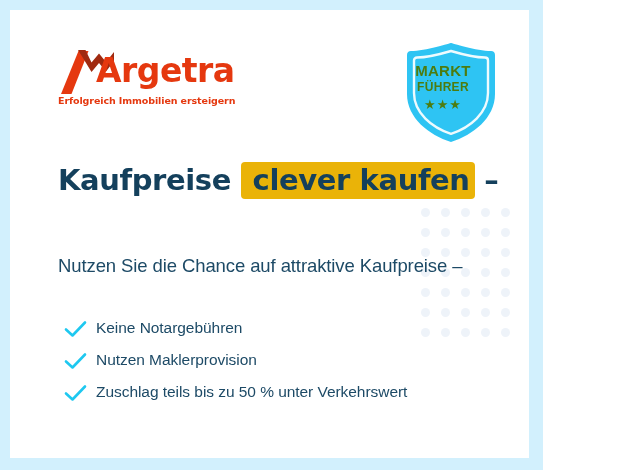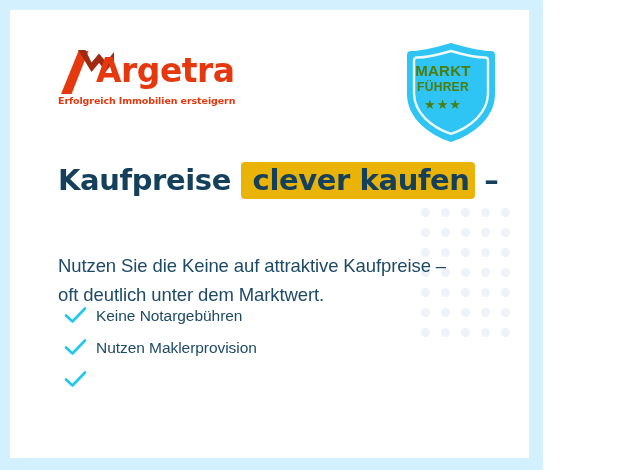--- a/index.html
+++ b/index.html
@@ -165,21 +165,21 @@
     position: absolute;
     left: 54px;
     top: 296px;
     z-index: 2;
     margin: 0;
     padding: 0;
     list-style: none;
   }
   .bullets li {
     display: flex;
-    align-items: flex-start;
+    align-items: flex-end;
     height: 32px;
   }
   .check-icon {
     flex: 0 0 auto;
     width: 24px;
     height: 18px;
     margin-right: 8px;
   }
   .check-icon svg { display: block; }
   .bullet-label {
@@ -257,22 +257,21 @@
         <div class="badge-line2">FÜHRER</div>
         <div class="badge-stars">★★★</div>
       </div>
     </div>
 
     <h1 class="headline">
       <span><span>Kaufpreise </span><span class="hl">clever kaufen</span><span> –</span></span><br>
     </h1>
 
     <p class="subhead">
-      <span>Nutzen Sie die Keine auf attraktive Kaufpreise –</span><br>
-      <span>oft deutlich unter dem Marktwert.</span>
+      <span>Nutzen Sie die Chance auf attraktive Kaufpreise –</span><br>
     </p>
 
     <ul class="bullets">
       <li>
         <span class="check-icon">
           <svg width="24" height="18" viewBox="0 0 24 18" xmlns="http://www.w3.org/2000/svg">
               <path d="M2 9.5 L8.5 15.5 L21 2.5" fill="none" stroke="#1ec8f0" stroke-width="2.6" stroke-linecap="round" stroke-linejoin="round"></path>
             </svg>
         </span>
         <span class="bullet-label">Keine Notargebühren</span>
@@ -284,17 +283,18 @@
             </svg>
         </span>
         <span class="bullet-label">Nutzen Maklerprovision</span>
       </li>
       <li>
         <span class="check-icon">
           <svg width="24" height="18" viewBox="0 0 24 18" xmlns="http://www.w3.org/2000/svg">
               <path d="M2 9.5 L8.5 15.5 L21 2.5" fill="none" stroke="#1ec8f0" stroke-width="2.6" stroke-linecap="round" stroke-linejoin="round"></path>
             </svg>
         </span>
+        <span class="bullet-label">Zuschlag teils bis zu 50 % unter Verkehrswert</span>
       </li>
     </ul>
 
   </div>
 </div>
 
 </body></html>

